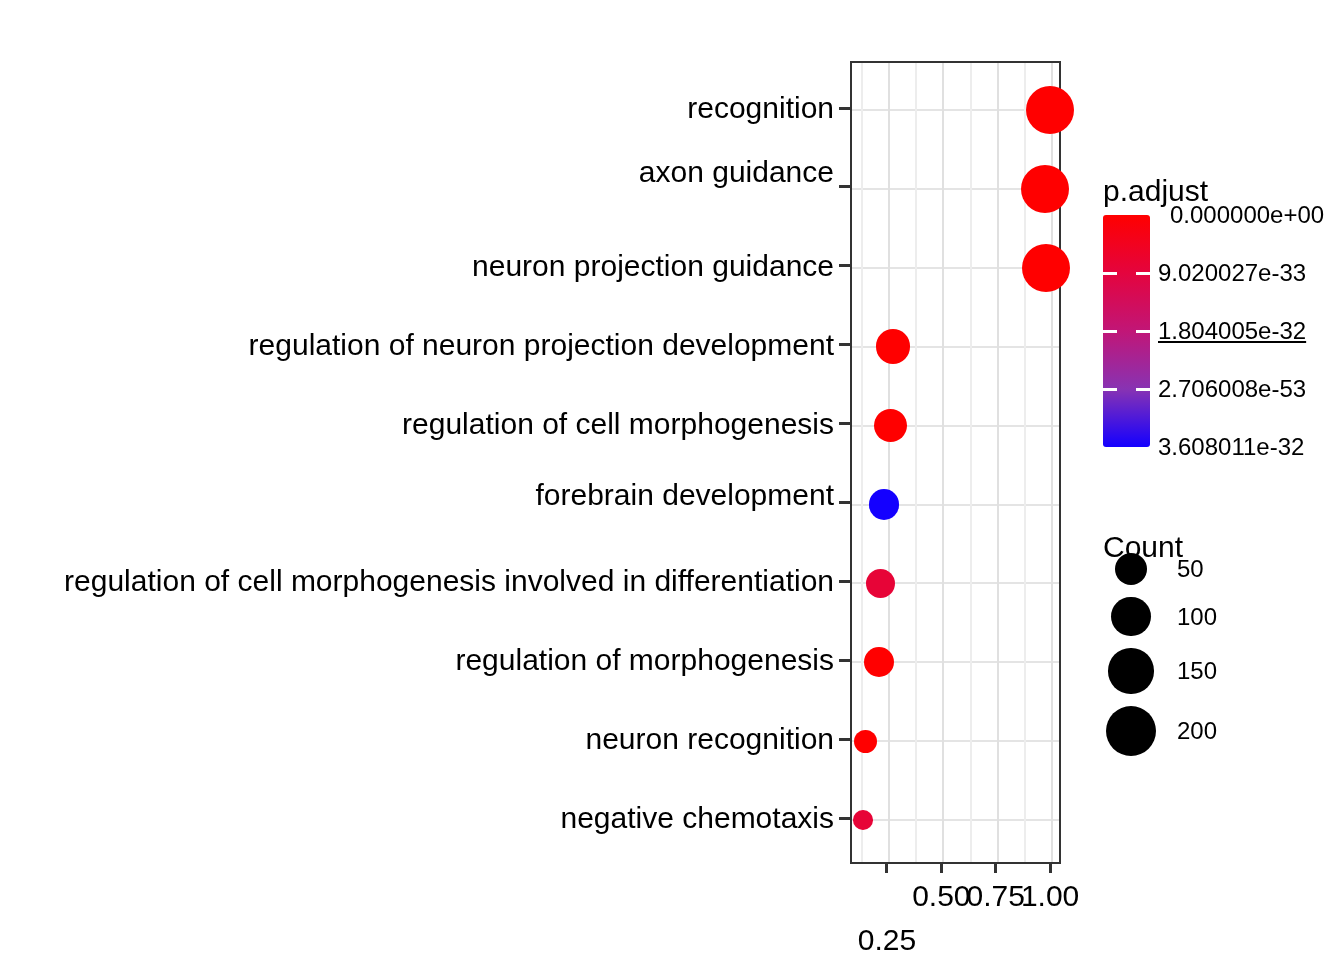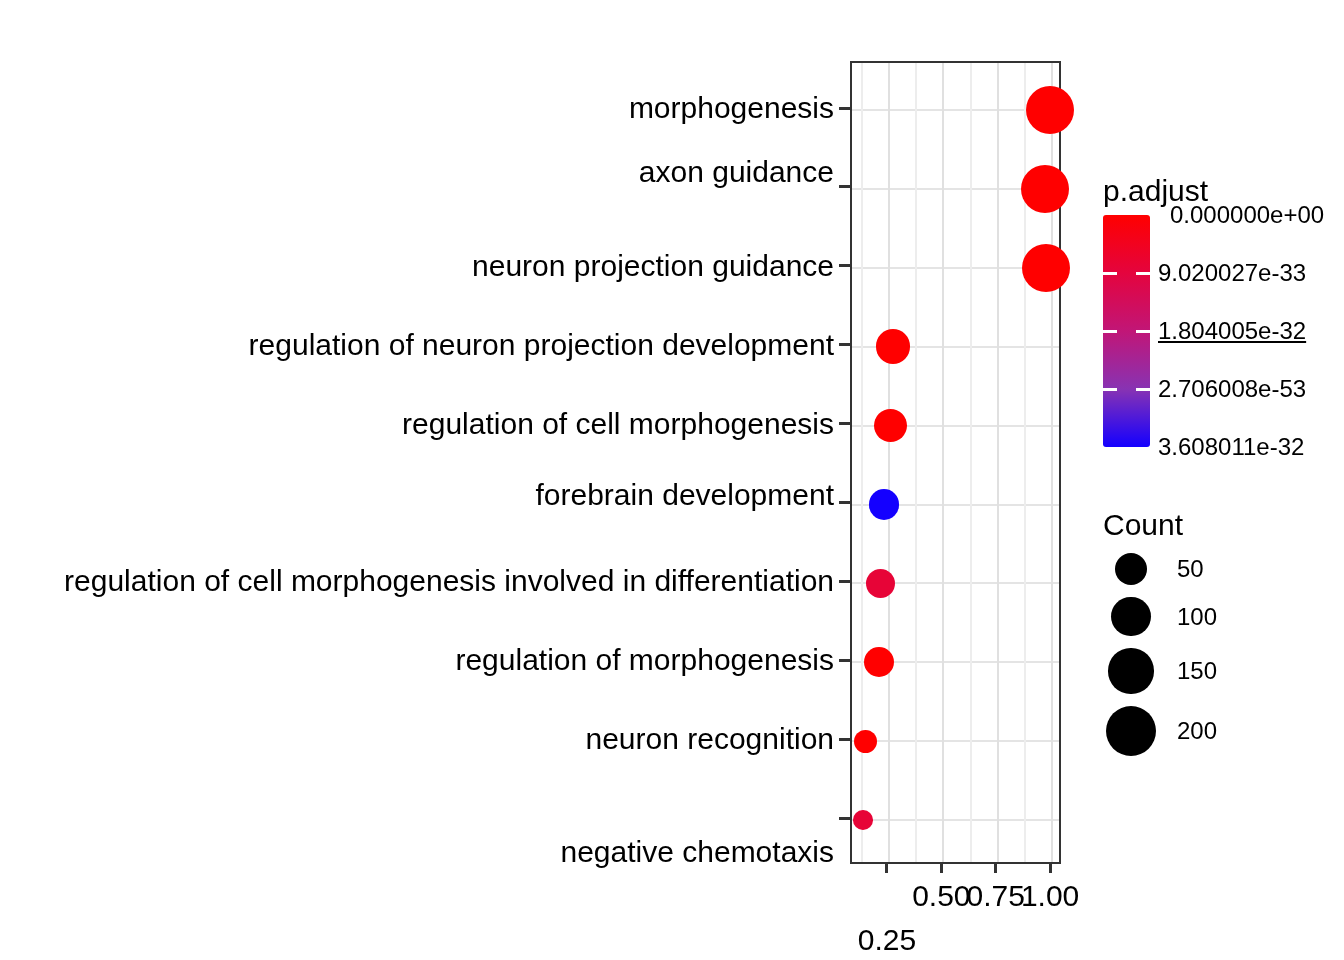--- a/index.html
+++ b/index.html
@@ -86,39 +86,39 @@
       <div class="dot" style="left: 23.8491px; top: 266.437px; width: 34.5265px; height: 34.5265px; background: rgb(255, 0, 0);"></div>
       <div class="dot" style="left: 21.5408px; top: 346.074px; width: 33.0525px; height: 33.0525px; background: rgb(255, 0, 0);"></div>
       <div class="dot" style="left: 16.9251px; top: 426.449px; width: 30.1023px; height: 30.1023px; background: rgb(20, 0, 255);"></div>
       <div class="dot" style="left: 13.5297px; top: 505.869px; width: 29.0623px; height: 29.0623px; background: rgb(231, 4, 55);"></div>
       <div class="dot" style="left: 11.922px; top: 584.249px; width: 30.1023px; height: 30.1023px; background: rgb(255, 0, 0);"></div>
       <div class="dot" style="left: 2.0768px; top: 666.79px; width: 22.8196px; height: 22.8196px; background: rgb(255, 0, 0);"></div>
       <div class="dot" style="left: 1.2473px; top: 747.253px; width: 19.693px; height: 19.693px; background: rgb(231, 4, 55);"></div>
     </div>
   <div id="yaxis">
       <div class="ytick" style="left: 839px; top: 106.5px;"></div>
-      <div class="ylab" style="top: 92px;">morphogenesis</div>
+      <div class="ylab" style="top: 92px;">recognition</div>
       <div class="ytick" style="left: 839px; top: 185.4px;"></div>
       <div class="ylab" style="top: 156px;">axon guidance</div>
       <div class="ytick" style="left: 839px; top: 264.3px;"></div>
       <div class="ylab" style="top: 249.8px;">neuron projection guidance</div>
       <div class="ytick" style="left: 839px; top: 343.2px;"></div>
       <div class="ylab" style="top: 328.7px;">regulation of neuron projection development</div>
       <div class="ytick" style="left: 839px; top: 422.1px;"></div>
       <div class="ylab" style="top: 407.6px;">regulation of cell morphogenesis</div>
       <div class="ytick" style="left: 839px; top: 501px;"></div>
       <div class="ylab" style="top: 479px;">forebrain development</div>
       <div class="ytick" style="left: 839px; top: 579.9px;"></div>
       <div class="ylab" style="top: 565.4px;">regulation of cell morphogenesis involved in differentiation</div>
       <div class="ytick" style="left: 839px; top: 658.8px;"></div>
       <div class="ylab" style="top: 644.3px;">regulation of morphogenesis</div>
       <div class="ytick" style="left: 839px; top: 737.7px;"></div>
       <div class="ylab" style="top: 723.2px;">neuron recognition</div>
       <div class="ytick" style="left: 839px; top: 816.6px;"></div>
-      <div class="ylab" style="top: 802.1px; margin-top: 34px;">negative chemotaxis</div>
+      <div class="ylab" style="top: 802.1px;">negative chemotaxis</div>
     </div>
   <div id="xaxis">
       <div class="xtick" style="left: 885.479px; top: 864px;"></div>
       <div class="xticklab" style="left: 886.979px; top: 880px; margin-top: 44px;">0.25</div>
       <div class="xtick" style="left: 939.861px; top: 864px;"></div>
       <div class="xticklab" style="left: 941.361px; top: 880px;">0.50</div>
       <div class="xtick" style="left: 994.242px; top: 864px;"></div>
       <div class="xticklab" style="left: 995.742px; top: 880px;">0.75</div>
       <div class="xtick" style="left: 1048.62px; top: 864px;"></div>
       <div class="xticklab" style="left: 1050.12px; top: 880px;">1.00</div>
@@ -133,21 +133,21 @@
       <div class="cbar-lab" style="top: 259px;">9.020027e-33</div>
       <div class="cbar-tick" style="left: 1103px; width: 14px; top: 329.5px;"></div>
       <div class="cbar-tick" style="left: 1136px; width: 14px; top: 329.5px;"></div>
       <div class="cbar-lab" style="top: 317px; text-decoration: underline;">1.804005e-32</div>
       <div class="cbar-tick" style="left: 1103px; width: 14px; top: 387.5px;"></div>
       <div class="cbar-tick" style="left: 1136px; width: 14px; top: 387.5px;"></div>
       <div class="cbar-lab" style="top: 375px;">2.706008e-53</div>
       <div class="cbar-lab" style="top: 433px;">3.608011e-32</div>
     </div>
 
-  <div class="legend-title" style="top:508px;">Count</div>
+  <div class="legend-title" style="top:530px;">Count</div>
   <div id="count-legend">
       <div class="count-dot" style="left: 1115px; top: 552.999px; width: 32.0029px; height: 32.0029px; background: rgb(0, 0, 0);"></div>
       <div class="count-lab" style="top: 555px;">50</div>
       <div class="count-dot" style="left: 1111.27px; top: 597.001px; width: 39.46px; height: 39.46px; background: rgb(0, 0, 0);"></div>
       <div class="count-lab" style="top: 602.731px;">100</div>
       <div class="count-dot" style="left: 1108.41px; top: 648.461px; width: 45.182px; height: 45.182px; background: rgb(0, 0, 0);"></div>
       <div class="count-lab" style="top: 657.052px;">150</div>
       <div class="count-dot" style="left: 1106px; top: 705.643px; width: 50.0059px; height: 50.0059px; background: rgb(0, 0, 0);"></div>
       <div class="count-lab" style="top: 716.646px;">200</div>
     </div>

